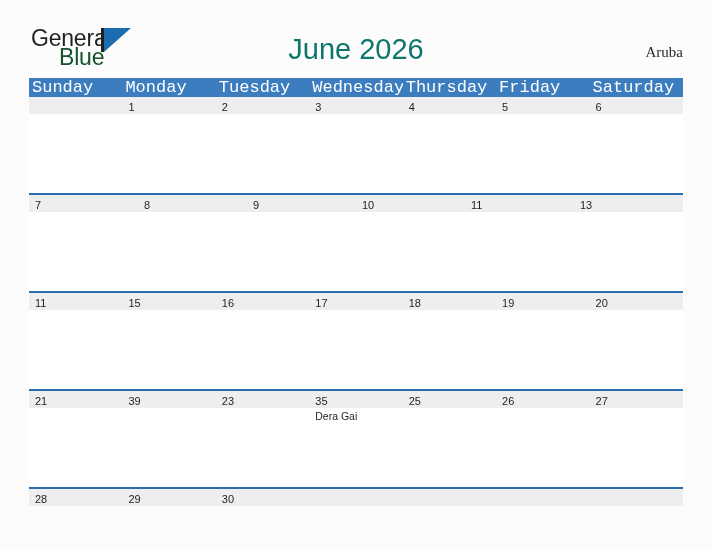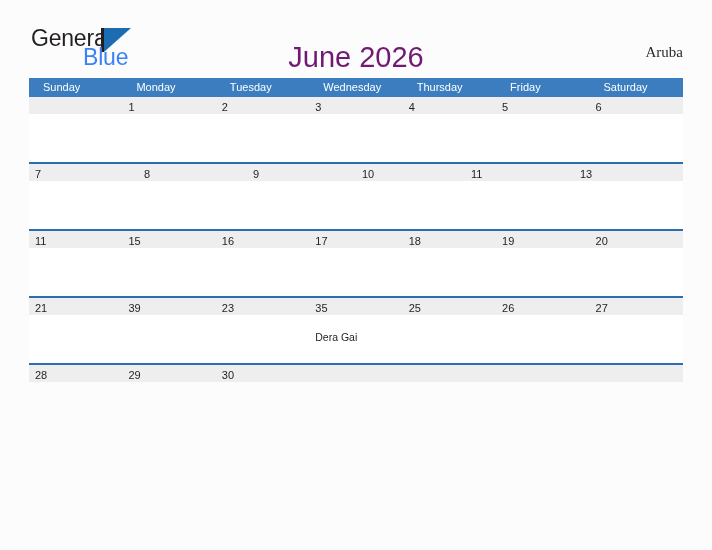--- a/index.html
+++ b/index.html
@@ -42,25 +42,24 @@
     color: #231f20;
     letter-spacing: -0.2px;
     line-height: 23px;
     font-family: "Liberation Sans", sans-serif;
   }
   .logo-blue {
     position: absolute;
     left: 28px;
     top: 19px;
     font-size: 23px;
-    color: #3b82f6;
+    color: #14532d;
     letter-spacing: -0.2px;
     line-height: 23px;
     font-family: "Liberation Sans", sans-serif;
-    margin-left: 24px;
   }
   .logo-mark {
     position: absolute;
     left: 70px;
     top: 1px;
     width: 30px;
     height: 24px;
   }
   .logo-mark .bar {
     position: absolute;
@@ -80,24 +79,24 @@
     border-bottom: 24px solid transparent;
   }
 
   .cal-title {
     position: absolute;
     left: 0;
     right: 0;
     top: 33px;
     text-align: center;
     font-size: 29px;
-    color: #701a75;
+    color: #0f766e;
     font-family: "Liberation Sans", sans-serif;
     font-weight: normal;
-    margin: 8px;
+    margin: 0;
     letter-spacing: 0px;
   }
 
   .region-label {
     position: absolute;
     right: 29px;
     top: 44px;
     font-size: 15px;
     color: #2b2b2b;
     font-family: Liberation Serif, serif;
@@ -113,25 +112,25 @@
 
   .week-head {
     display: flex;
     width: 100%;
     background: #3b7dbf;
     height: 19px;
   }
   .week-head .dow {
     flex: 1 1 0;
     color: #ffffff;
-    font-size: 11px;
+    font-size: 17px;
     line-height: 19px;
-    padding-left: 14px;
+    padding-left: 3px;
     box-sizing: border-box;
-    font-family: Liberation Sans, sans-serif;
+    font-family: Liberation Mono, monospace;
     white-space: nowrap;
     overflow: hidden;
   }
 
   .week {
     width: 100%;
   }
   .week-row {
     display: flex;
     width: 100%;
@@ -151,24 +150,24 @@
     height: 17px;
   }
   .day-num {
     font-size: 11px;
     line-height: 17px;
     color: #1f1f1f;
     padding-left: 6px;
     font-family: "Liberation Sans", sans-serif;
   }
   .day-body {
-    height: 48px;
+    height: 79px;
     background: #ffffff;
     padding-left: 6px;
-    padding-top: 16px;
+    padding-top: 2px;
     box-sizing: border-box;
   }
   .event {
     font-size: 10.5px;
     color: #1f1f1f;
     line-height: 13px;
     font-family: "Liberation Sans", sans-serif;
   }
   .week-row.last .day-body {
     height: 0;

